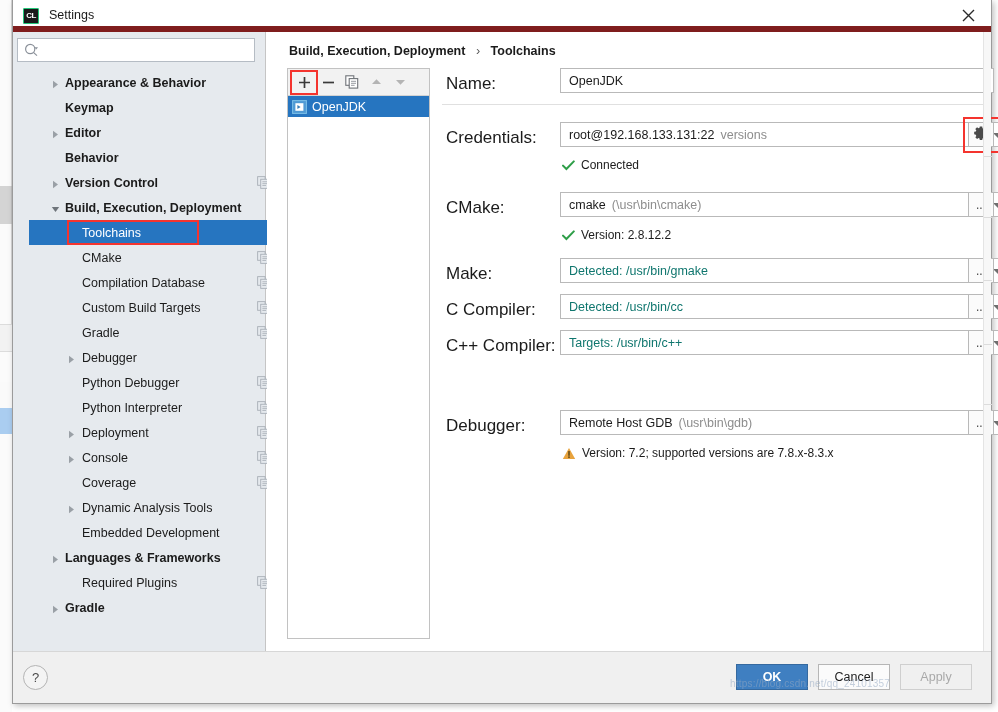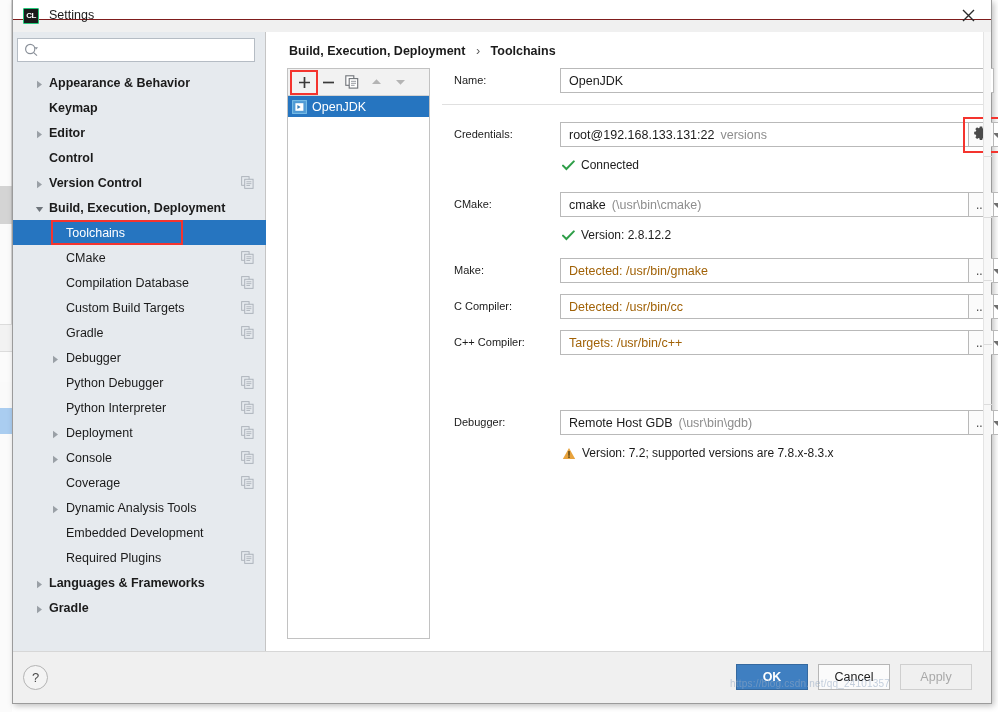--- a/index.html
+++ b/index.html
@@ -33,23 +33,23 @@
     width: 980px; height: 704px;
     background: #f0f0f0;
     border: 1px solid #9b9b9b;
     border-top: none;
     box-shadow: 2px 2px 6px rgba(0,0,0,0.25);
   }
 
   
   #titlebar {
     position: relative;
-    height: 20px;
+    height: 32px;
     background: #ffffff;
-    border-bottom: 1px solid #7f1d1d;
+    border-bottom: 6px solid #7f1d1d;
   }
   #app-icon {
     position: absolute; left: 10px; top: 8px;
     width: 16px; height: 16px;
     background: #1a1a1a;
     border: 1.5px solid #24c77a;
     border-radius: 1px;
     color: #ffffff;
     font-size: 8px; font-weight: bold;
     line-height: 13px; text-align: center;
@@ -89,21 +89,21 @@
     border: 1px solid #b5bcc4;
   }
   #search-icon { position:absolute; left:6px; top:4px; }
   #search-input {
     position: absolute; left: 26px; top: 2px;
     width: 206px; height: 18px;
     border: none; outline: none;
     font-size: 12px; background: transparent;
     font-family: "Liberation Sans", sans-serif;
   }
-  #tree { position: absolute; left: 0; top: 38px; width: 253px; }
+  #tree { position: absolute; left: 16px; top: 38px; width: 253px; }
   .tree-item {
     position: relative;
     height: 25px;
     display: flex; align-items: center;
     font-size: 12.5px;
     color: #1b1b1b;
     cursor: default;
   }
   .tree-item .arrow {
     position: absolute;
@@ -172,37 +172,37 @@
     padding-left: 4px;
     font-size: 12.5px;
   }
   .tc-row.selected { background: #2675c0; color: #ffffff; }
   .tc-icon { width: 15px; height: 14px; margin-right: 5px; }
 
   
   #form { position: absolute; left: 175px; top: 36px; width: 545px; }
   .frow { position: relative; height: 30px; margin-bottom: 6px; }
   .flabel {
-    position: absolute; left: 12px; top: 6px;
-    font-size: 11px; color: #1b1b1b;
+    position: absolute; left: 4px; top: 6px;
+    font-size: 17px; color: #1b1b1b;
   }
   .fctrl {
     position: absolute; left: 118px; top: 0;
     height: 25px;
     border: 1px solid #b9b9b9;
     background: #ffffff;
     font-size: 12.5px;
     display: flex; align-items: center;
     padding-left: 8px;
     color: #1b1b1b;
     overflow: hidden;
     white-space: nowrap;
   }
   .fctrl .muted { color: #8d8d8d; }
-  .fctrl .allmuted { color: #a16207; }
+  .fctrl .allmuted { color: #0f766e; }
   .combo { width: 452px; }
   .combo .caret {
     position: absolute; right: 8px; top: 10px;
     width: 0; height: 0;
     border-left: 5px solid transparent;
     border-right: 5px solid transparent;
     border-top: 5px solid #6f6f6f;
   }
   .wide-input { width: 434px; }
   .sidebtn {
@@ -339,21 +339,21 @@
           <div class="tree-item lvl0 bold">
             <span class="t-label">Keymap</span>
           </div>
           <div class="tree-item lvl0 bold">
             <span class="arrow"><svg width="9" height="9" viewBox="0 0 9 9">
                 <path d="M2 0.8 L7 4.5 L2 8.2 Z" fill="#9aa0a6"></path>
               </svg></span>
             <span class="t-label">Editor</span>
           </div>
           <div class="tree-item lvl0 bold">
-            <span class="t-label">Control</span>
+            <span class="t-label">Behavior</span>
           </div>
           <div class="tree-item lvl0 bold">
             <span class="arrow"><svg width="9" height="9" viewBox="0 0 9 9">
                 <path d="M2 0.8 L7 4.5 L2 8.2 Z" fill="#9aa0a6"></path>
               </svg></span>
             <span class="t-label">Version Control</span>
             <span class="copy-badge"><svg width="13" height="13" viewBox="0 0 14 14">
                 <rect x="0.7" y="0.7" width="8" height="9.3" stroke="#a9b0b8" stroke-width="1" fill="none"></rect>
                 <rect x="4" y="3.5" width="9" height="9.8" stroke="#a9b0b8" stroke-width="1" fill="#e6eaee"></rect>
                 <path d="M5.8 6.2 H11.2 M5.8 8.2 H11.2 M5.8 10.2 H9.8" stroke="#a9b0b8" stroke-width="0.9"></path>
@@ -455,33 +455,33 @@
           </div>
           <div class="tree-item lvl1">
             <span class="arrow"><svg width="9" height="9" viewBox="0 0 9 9">
                 <path d="M2 0.8 L7 4.5 L2 8.2 Z" fill="#9aa0a6"></path>
               </svg></span>
             <span class="t-label">Dynamic Analysis Tools</span>
           </div>
           <div class="tree-item lvl1">
             <span class="t-label">Embedded Development</span>
           </div>
+          <div class="tree-item lvl0 bold">
+            <span class="arrow"><svg width="9" height="9" viewBox="0 0 9 9">
+                <path d="M2 0.8 L7 4.5 L2 8.2 Z" fill="#9aa0a6"></path>
+              </svg></span>
+            <span class="t-label">Languages &amp; Frameworks</span>
+          </div>
           <div class="tree-item lvl1">
             <span class="t-label">Required Plugins</span>
             <span class="copy-badge"><svg width="13" height="13" viewBox="0 0 14 14">
                 <rect x="0.7" y="0.7" width="8" height="9.3" stroke="#a9b0b8" stroke-width="1" fill="none"></rect>
                 <rect x="4" y="3.5" width="9" height="9.8" stroke="#a9b0b8" stroke-width="1" fill="#e6eaee"></rect>
                 <path d="M5.8 6.2 H11.2 M5.8 8.2 H11.2 M5.8 10.2 H9.8" stroke="#a9b0b8" stroke-width="0.9"></path>
               </svg></span>
-          </div>
-          <div class="tree-item lvl0 bold">
-            <span class="arrow"><svg width="9" height="9" viewBox="0 0 9 9">
-                <path d="M2 0.8 L7 4.5 L2 8.2 Z" fill="#9aa0a6"></path>
-              </svg></span>
-            <span class="t-label">Languages &amp; Frameworks</span>
           </div>
           <div class="tree-item lvl0 bold">
             <span class="arrow"><svg width="9" height="9" viewBox="0 0 9 9">
                 <path d="M2 0.8 L7 4.5 L2 8.2 Z" fill="#9aa0a6"></path>
               </svg></span>
             <span class="t-label">Gradle</span>
           </div>
         </div>
     </div>
 

